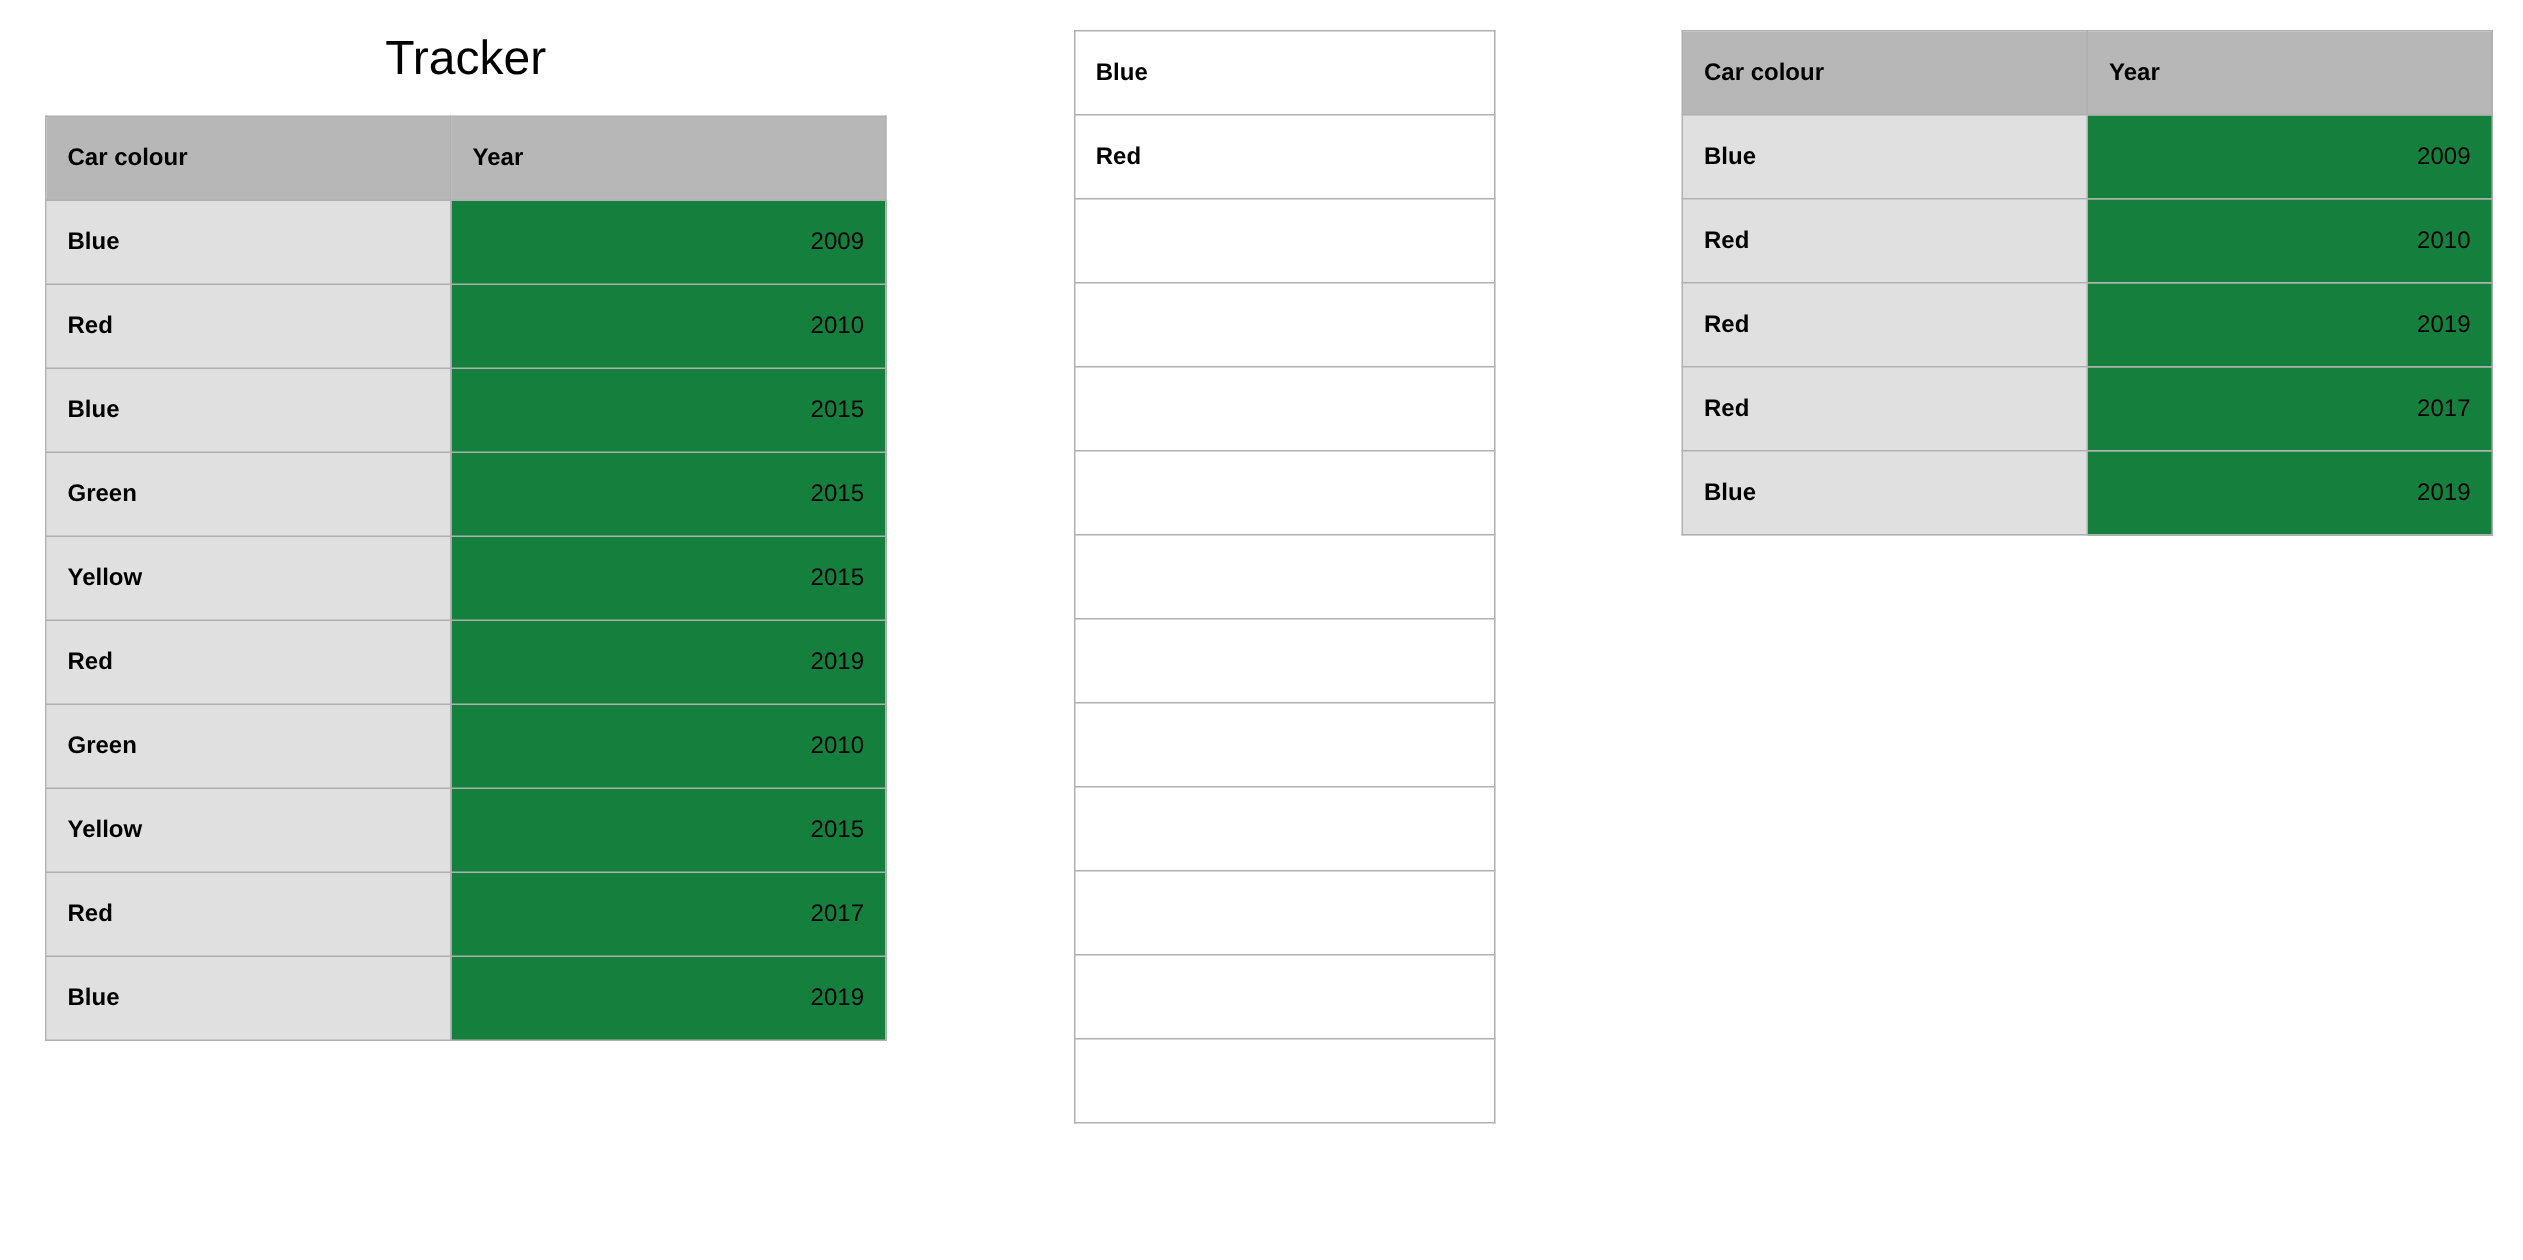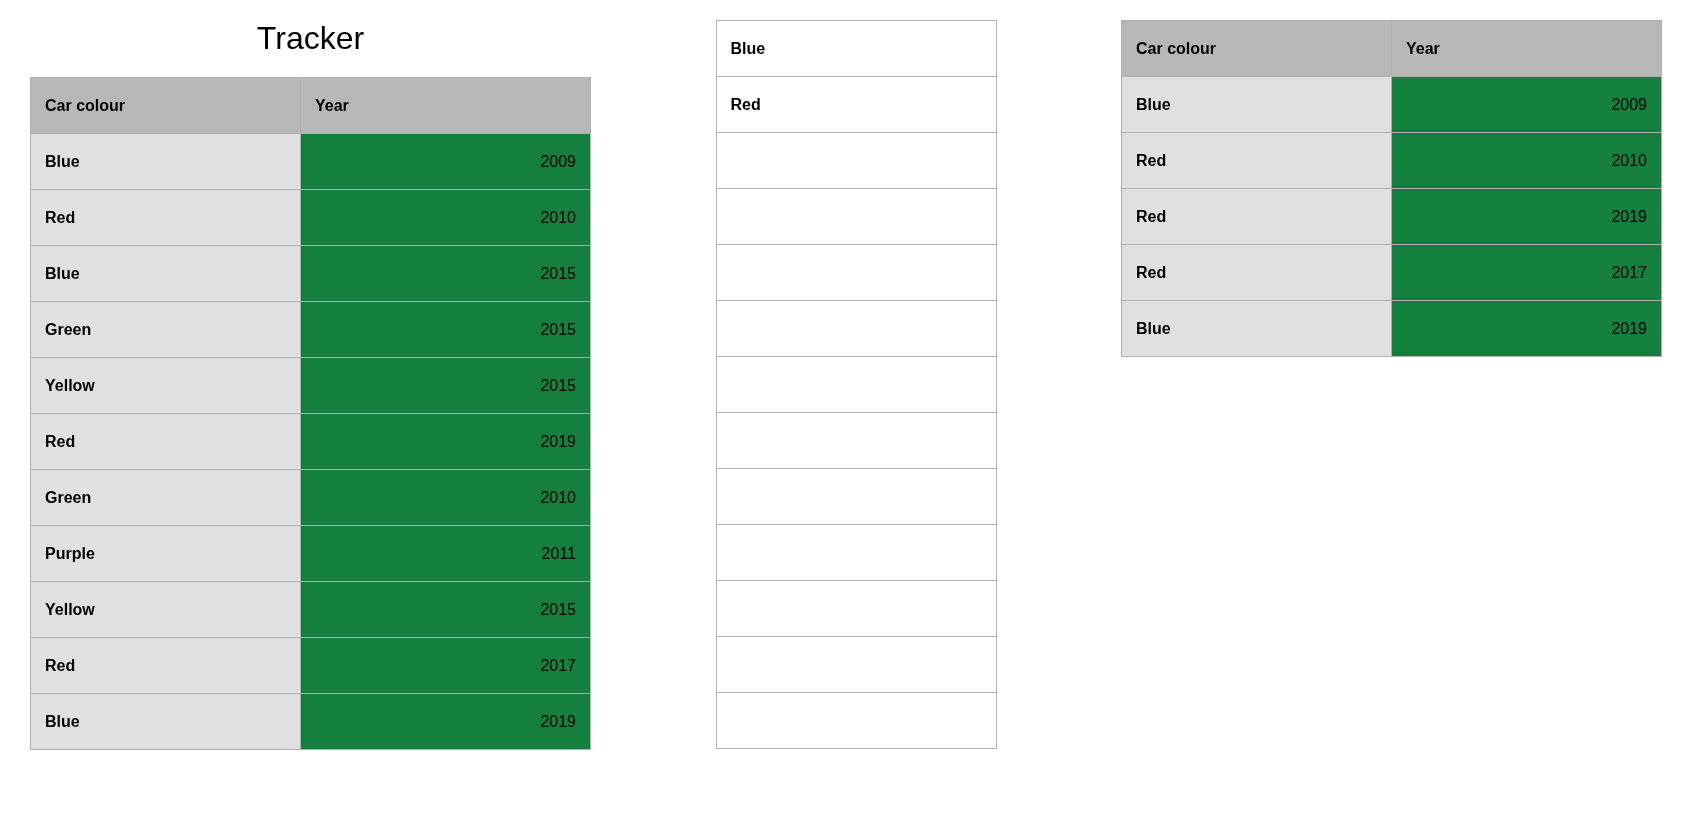--- a/index.html
+++ b/index.html
@@ -118,24 +118,20 @@
           </tr>
           <tr>
             <td class="row-header">Red</td>
             <td class="data-cell">2019</td>
           </tr>
           <tr>
             <td class="row-header">Green</td>
             <td class="data-cell">2010</td>
           </tr>
           <tr>
-            <td class="row-header">Purple</td>
-            <td class="data-cell">2011</td>
-          </tr>
-          <tr>
             <td class="row-header">Yellow</td>
             <td class="data-cell">2015</td>
           </tr>
           <tr>
             <td class="row-header">Red</td>
             <td class="data-cell">2017</td>
           </tr>
           <tr>
             <td class="row-header">Blue</td>
             <td class="data-cell">2019</td>

